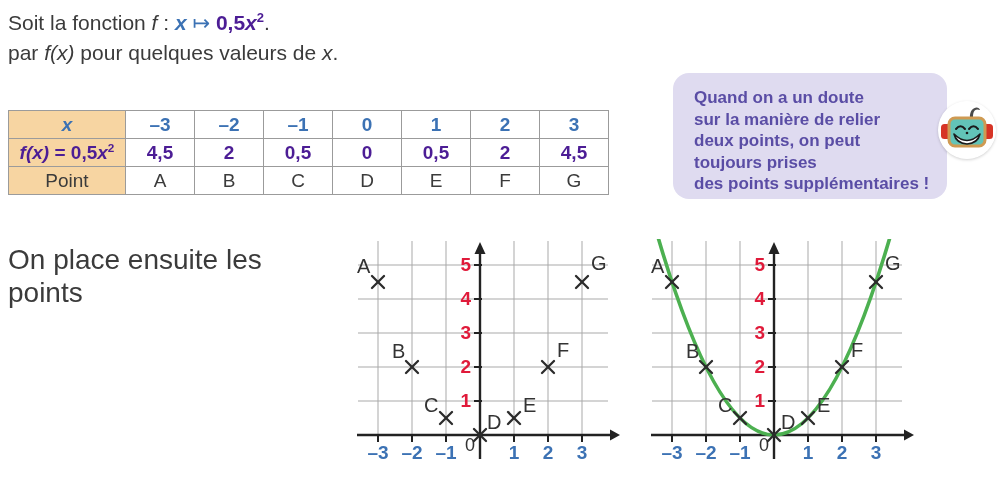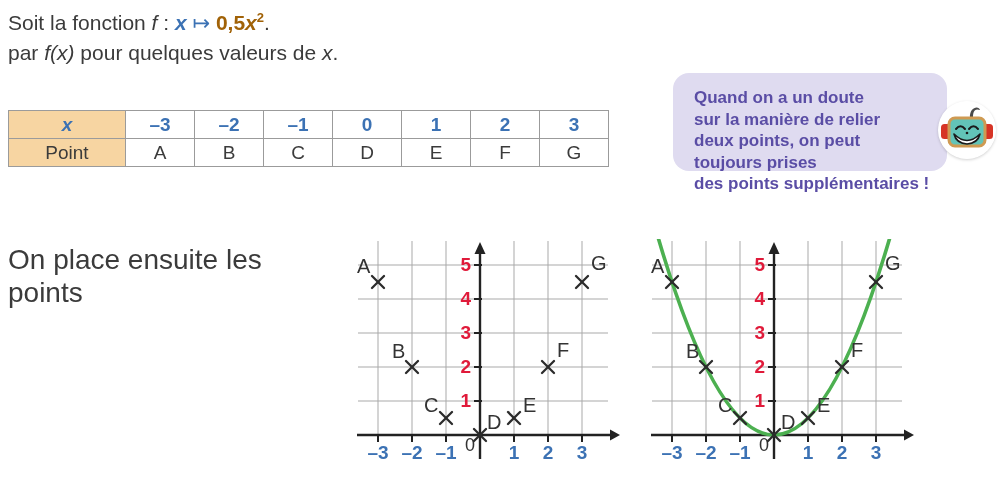--- a/index.html
+++ b/index.html
@@ -4,35 +4,35 @@
 <style>
   html,body{margin:0;padding:0;}
   #page{
     position:relative;width:1003px;height:499px;background:#ffffff;overflow:hidden;
     font-family:"Liberation Sans","DejaVu Sans",sans-serif;color:#3b3b3b;
   }
   .abs{position:absolute;}
   .i{font-style:italic;}
   .b{font-weight:bold;}
   .blue{color:#3c72b4;}
-  .red{color:#a16207;}
+  .red{color:#4c1d95;}
   
   #intro{left:8px;top:3px;width:970px;font-size:21px;line-height:30px;}
   sup{font-size:0.62em;}
   
   #values-table{left:8px;top:110px;border-collapse:collapse;table-layout:fixed;}
   #values-table td{
     border:1.6px solid #9b9b9b;height:27px;text-align:center;vertical-align:middle;
     font-size:19px;background:#fff;padding:0 2px;
   }
   #values-table td.th{background:#f7d5a2;width:112px;}
   #values-table td.v{width:64px;}
   
   #callout{
-    left:673px;top:73px;width:274px;height:98px;background:#dfdbf0;border-radius:16px;
+    left:673px;top:73px;width:274px;height:126px;background:#dfdbf0;border-radius:16px;
     box-sizing:border-box;padding:14px 10px 0 21px;
     color:#5a4da5;font-weight:bold;font-size:17px;line-height:21.5px;
   }
   #robot-badge{
     left:938px;top:101px;width:58px;height:58px;border-radius:50%;background:#fff;
     box-shadow:0 1px 3px rgba(0,0,0,.18);
   }
   
   #placement{left:8px;top:243px;width:320px;font-size:28px;line-height:33px;}
   
@@ -53,20 +53,30 @@
     <tbody>
         <tr>
       <td class="th i b blue">x</td>
       <td class="v b blue">–3</td>
       <td class="v b blue">–2</td>
       <td class="v b blue">–1</td>
       <td class="v b blue">0</td>
       <td class="v b blue">1</td>
       <td class="v b blue">2</td>
       <td class="v b blue">3</td>
+    </tr>
+    <tr>
+      <td class="th b red"><span class="i">f(x)</span><span> = 0,5</span><span class="i">x</span><sup>2</sup></td>
+      <td class="v b red">4,5</td>
+      <td class="v b red">2</td>
+      <td class="v b red">0,5</td>
+      <td class="v b red">0</td>
+      <td class="v b red">0,5</td>
+      <td class="v b red">2</td>
+      <td class="v b red">4,5</td>
     </tr>
     <tr>
       <td class="th">Point</td>
       <td class="v">A</td>
       <td class="v">B</td>
       <td class="v">C</td>
       <td class="v">D</td>
       <td class="v">E</td>
       <td class="v">F</td>
       <td class="v">G</td>

